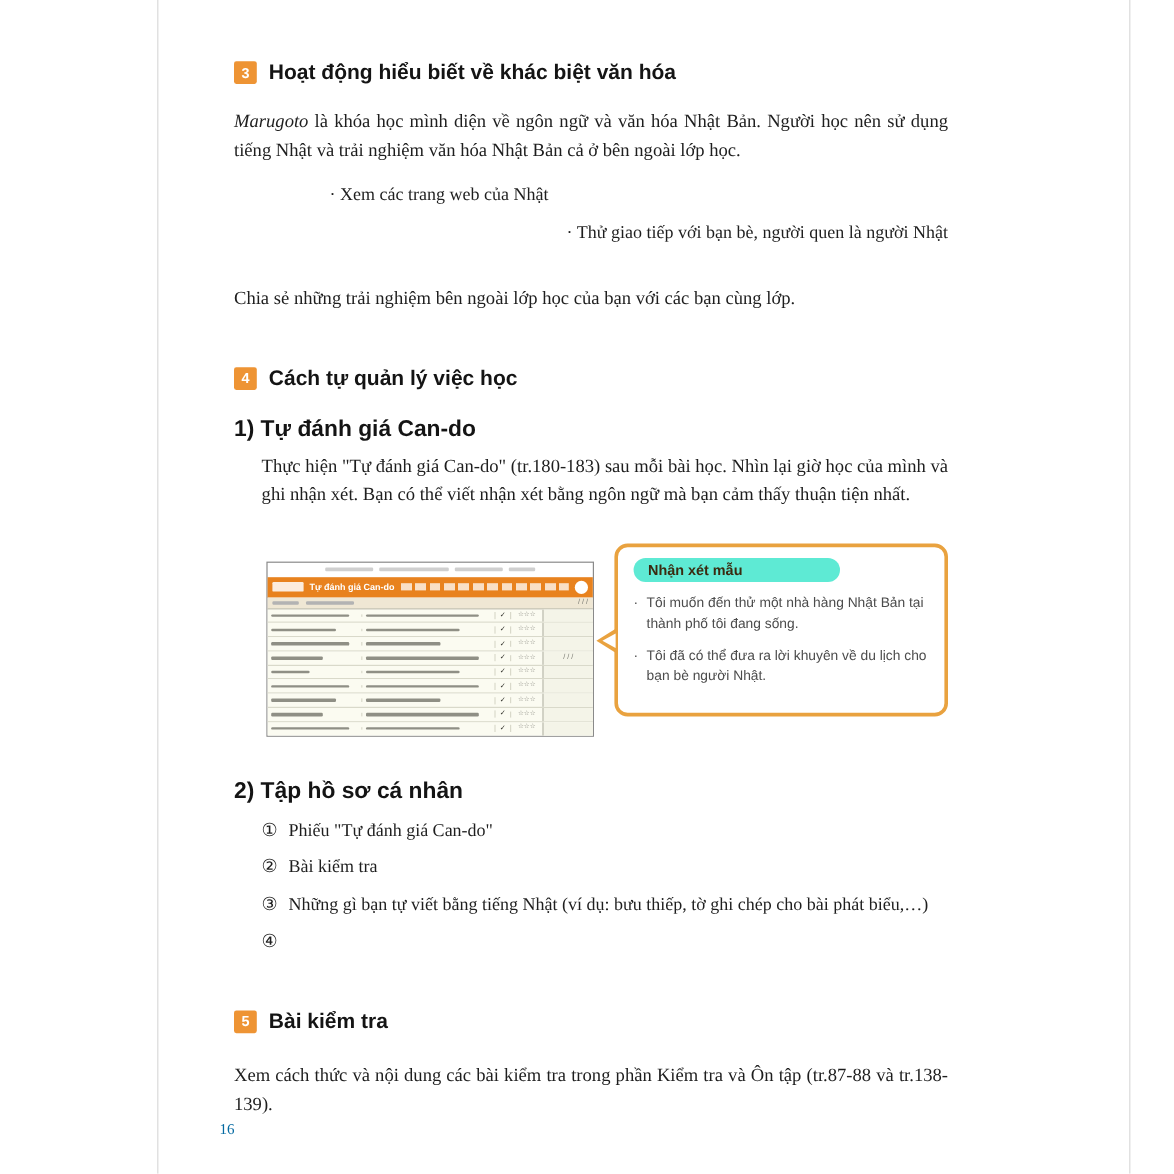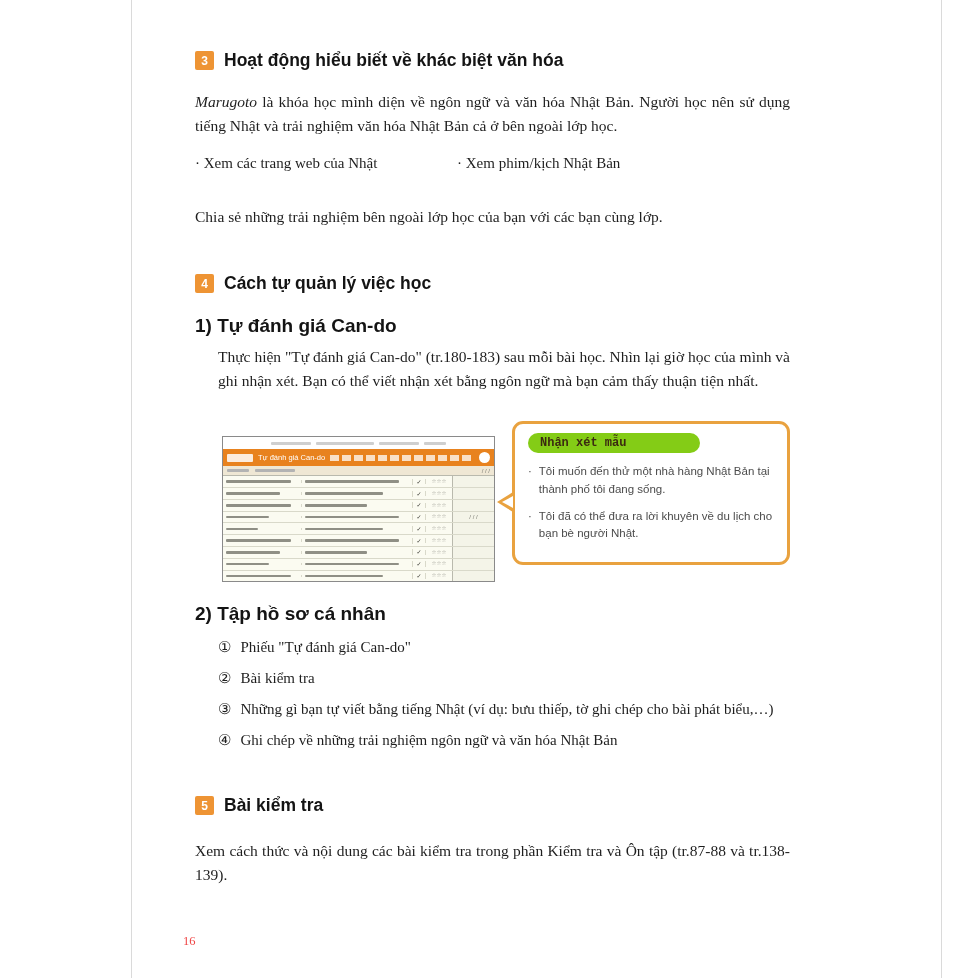--- a/index.html
+++ b/index.html
@@ -20,21 +20,21 @@
     font-size:17.5px; color:#141414; }
   .sec-num { width:19px; height:19px; background:#EE9434; color:#fff;
     font-size:12px; line-height:1; display:flex; align-items:center;
     justify-content:center; border-radius:2px; flex:0 0 auto;
     font-family:"Liberation Sans", sans-serif; }
 
   .para { font-size:15.5px; line-height:1.55; text-align:justify; }
   .it { font-style:italic; }
 
   .bullets { display:grid; grid-template-columns:262px 1fr; row-gap:11px;
-    margin-top:15px; font-size:15px; line-height:1.35; }
+    margin-top:15px; font-size:15px; line-height:1.35;text-align:right; }
   .bullets .full { grid-column:1 / -1; }
 
   .subhead { font-family:"Liberation Sans", sans-serif; font-weight:bold;
     font-size:19px; color:#141414; }
   .indent { margin-left:23px; }
 
   .olist { margin:12px 0 0 23px; }
   .olist .item { display:flex; gap:9px; font-size:15px; line-height:1.45;
     margin-bottom:9px; }
   .olist .marker { flex:0 0 auto; }
@@ -46,21 +46,21 @@
     background:#fff; border:1px solid #8a8a8a; display:flex; flex-direction:column; }
   .ct-caption { height:12px; display:flex; align-items:center; justify-content:center;
     gap:5px; padding:0 14px; }
   .bar { height:3px; background:#b3b3b3; border-radius:1px; }
   .b-sm { width:22px; } .b-md { width:40px; } .b-lg { width:58px; }
   .bar.lt { background:#cfcfcf; }
   .ct-header { height:17px; background:#E8821E; color:#fff; display:flex;
     align-items:center; gap:5px; padding:0 4px;
     font-family:"Liberation Sans", sans-serif; }
   .ct-chip { width:26px; height:8px; background:rgba(255,255,255,.85); border-radius:1px; }
-  .ct-title { font-size:7.5px; font-weight:normal; white-space:nowrap; }
+  .ct-title { font-size:7.5px; font-weight:bold; white-space:nowrap; }
   .ct-minibar { flex:1; height:6px;
     background:repeating-linear-gradient(to right, rgba(255,255,255,.75) 0 9px, transparent 9px 12px); }
   .ct-circle { width:11px; height:11px; border-radius:50%; background:#fff; flex:0 0 auto; }
   .ct-colhead { height:10px; background:#EFE7D4; border-bottom:1px solid #b9b9ad;
     display:flex; align-items:center; gap:6px; padding:0 4px; }
   .ct-slashes { margin-left:auto; font-size:6px; color:#7a7a72; white-space:nowrap;
     font-family:"Liberation Sans", sans-serif; }
   .ct-rows { flex:1; display:flex; flex-direction:column; }
   .ct-row { flex:1; display:flex; align-items:center;
     border-bottom:1px solid #d9d9ca; background:#FBFBF1; }
@@ -79,37 +79,37 @@
 
   .callout { position:absolute; left:290px; top:0; width:278px; min-height:144px;
     border:3px solid #E9A23F; border-radius:11px; background:#fff;
     padding:9px 13px 11px 13px; }
   .callout-arrow { position:absolute; left:-18px; top:68px; width:0; height:0;
     border-top:10px solid transparent; border-bottom:10px solid transparent;
     border-right:16px solid #E9A23F; }
   .callout-arrow::after { content:""; position:absolute; left:5px; top:-6px;
     border-top:6px solid transparent; border-bottom:6px solid transparent;
     border-right:11px solid #ffffff; }
-  .pill { width:172px; background:#84cc16; border-radius:11px; padding:3px 12px;
-    font-family:Liberation Mono, monospace; font-weight:bold; font-size:12px;
+  .pill { width:172px; background:#5eead4; border-radius:11px; padding:3px 12px;
+    font-family:Liberation Sans, sans-serif; font-weight:bold; font-size:12px;
     color:#3b2a10; }
   .citem { display:flex; gap:7px; margin-top:10px;
     font-family:"Liberation Sans", sans-serif; font-size:11.5px; line-height:1.5;
     color:#4c4c4c; }
   .citem .cdot { flex:0 0 auto; }
 
-  .page-num { position:absolute; left:183px; top:934px; font-size:12.5px; color:#ef4444; }
+  .page-num { position:absolute; left:183px; top:934px; font-size:12.5px; color:#0369a1; }
 
   
   .mt-para1 { margin-top:19px; }
   .mt-para2 { margin-top:32px; }
   .mt-sec4  { margin-top:44px; }
   .mt-sub1  { margin-top:21px; }
   .mt-sub1p { margin-top:8px; }
-  .mt-sub2  { }
+  .mt-sub2  { margin-top:14px; }
   .mt-sub2p { margin-top:8px; }
   .mt-sec5  { margin-top:44px; }
   .mt-sec5p { margin-top:23px; }
 </style>
 </head>
 <body>
 
 <div>
   <div class="edge left"></div>
   <div class="edge right"></div>
@@ -118,21 +118,21 @@
 
     <div class="sec-header">
       <span class="sec-num">3</span>
       <span>Hoạt động hiểu biết về khác biệt văn hóa</span>
     </div>
 
     <p class="para mt-para1"><span class="it">Marugoto</span><span> là khóa học mình diện về ngôn ngữ và văn hóa Nhật Bản. Người học nên sử dụng tiếng Nhật và trải nghiệm văn hóa Nhật Bản cả ở bên ngoài lớp học.</span></p>
 
     <div class="bullets">
       <div>· Xem các trang web của Nhật</div>
-      <div>· Xem phim/kịch Nhật Bản</div>
+      <div class="full">· Thử giao tiếp với bạn bè, người quen là người Nhật</div>
     </div>
 
     <p class="para mt-para2">Chia sẻ những trải nghiệm bên ngoài lớp học của bạn với các bạn cùng lớp.</p>
 
     <div class="sec-header mt-sec4">
       <span class="sec-num">4</span>
       <span>Cách tự quản lý việc học</span>
     </div>
 
     <div class="subhead mt-sub1">1) Tự đánh giá Can-do</div>
@@ -287,21 +287,20 @@
       <div class="item">
         <span class="marker">②</span>
         <span>Bài kiểm tra</span>
       </div>
       <div class="item">
         <span class="marker">③</span>
         <span>Những gì bạn tự viết bằng tiếng Nhật (ví dụ: bưu thiếp, tờ ghi chép cho bài phát biểu,…)</span>
       </div>
       <div class="item">
         <span class="marker">④</span>
-        <span>Ghi chép về những trải nghiệm ngôn ngữ và văn hóa Nhật Bản</span>
       </div>
     </div>
 
     <div class="sec-header mt-sec5">
       <span class="sec-num">5</span>
       <span>Bài kiểm tra</span>
     </div>
 
     <p class="para mt-sec5p">Xem cách thức và nội dung các bài kiểm tra trong phần Kiểm tra và Ôn tập (tr.87-88 và tr.138-139).</p>
 

